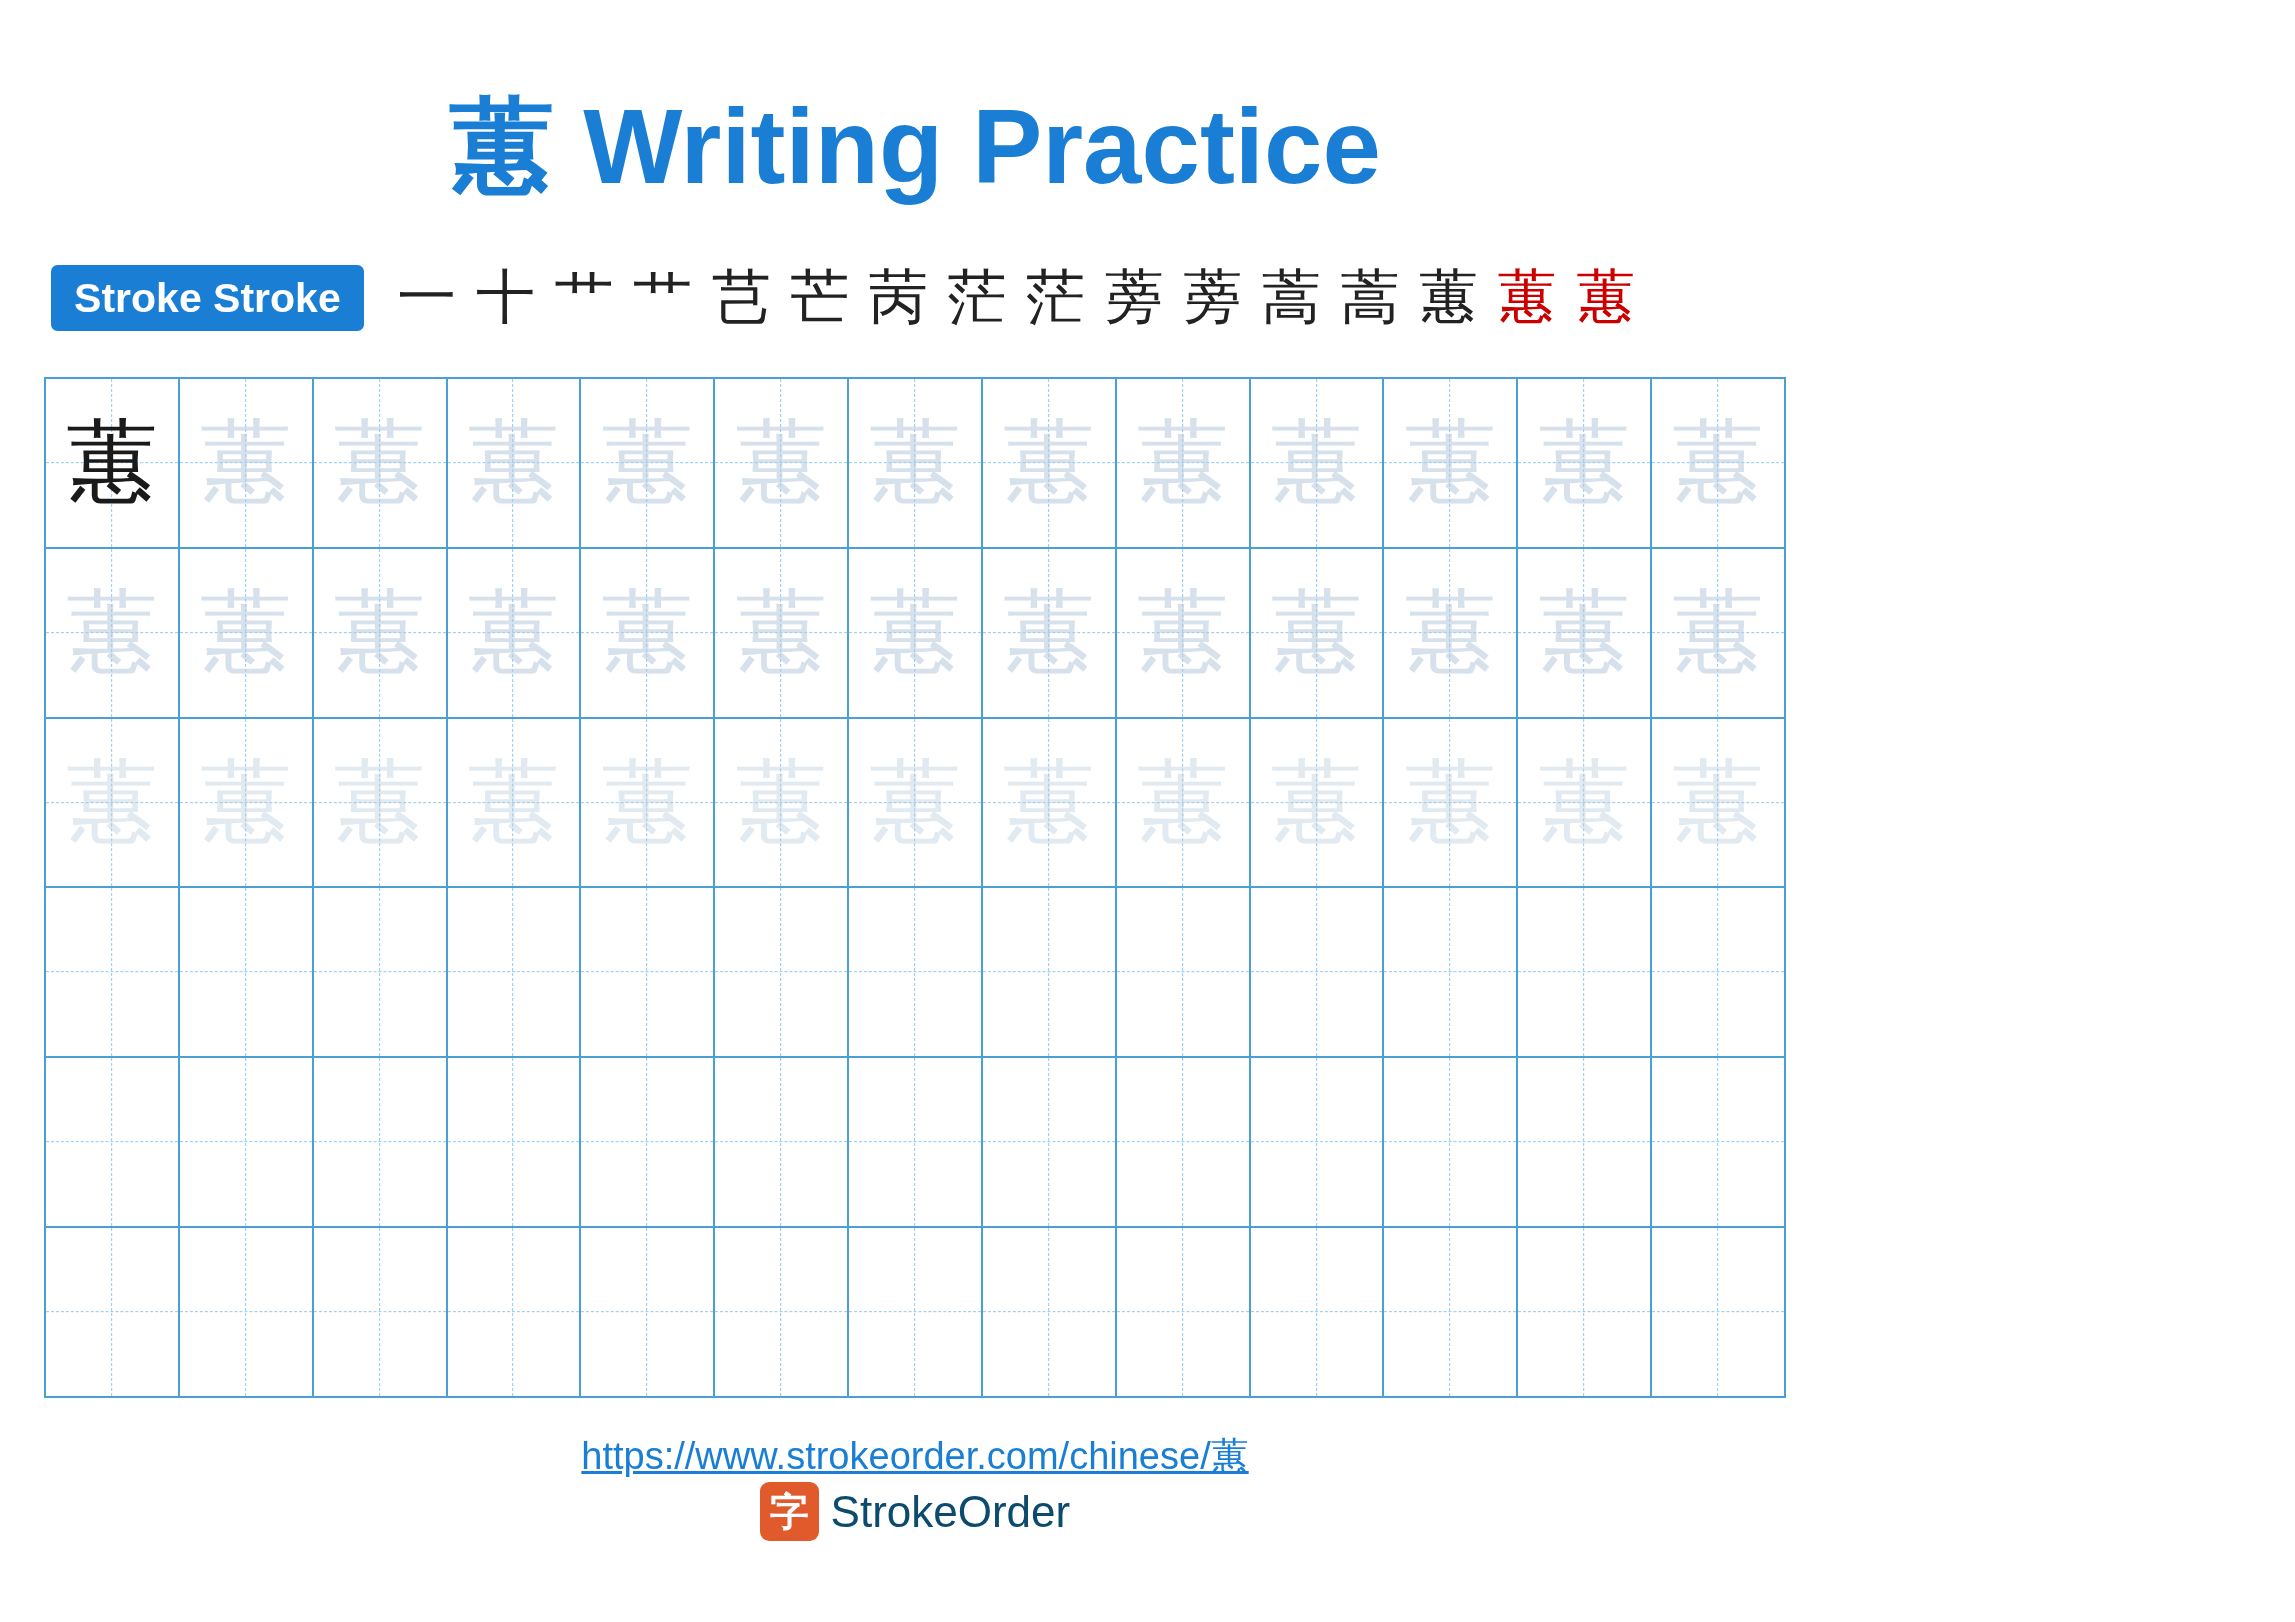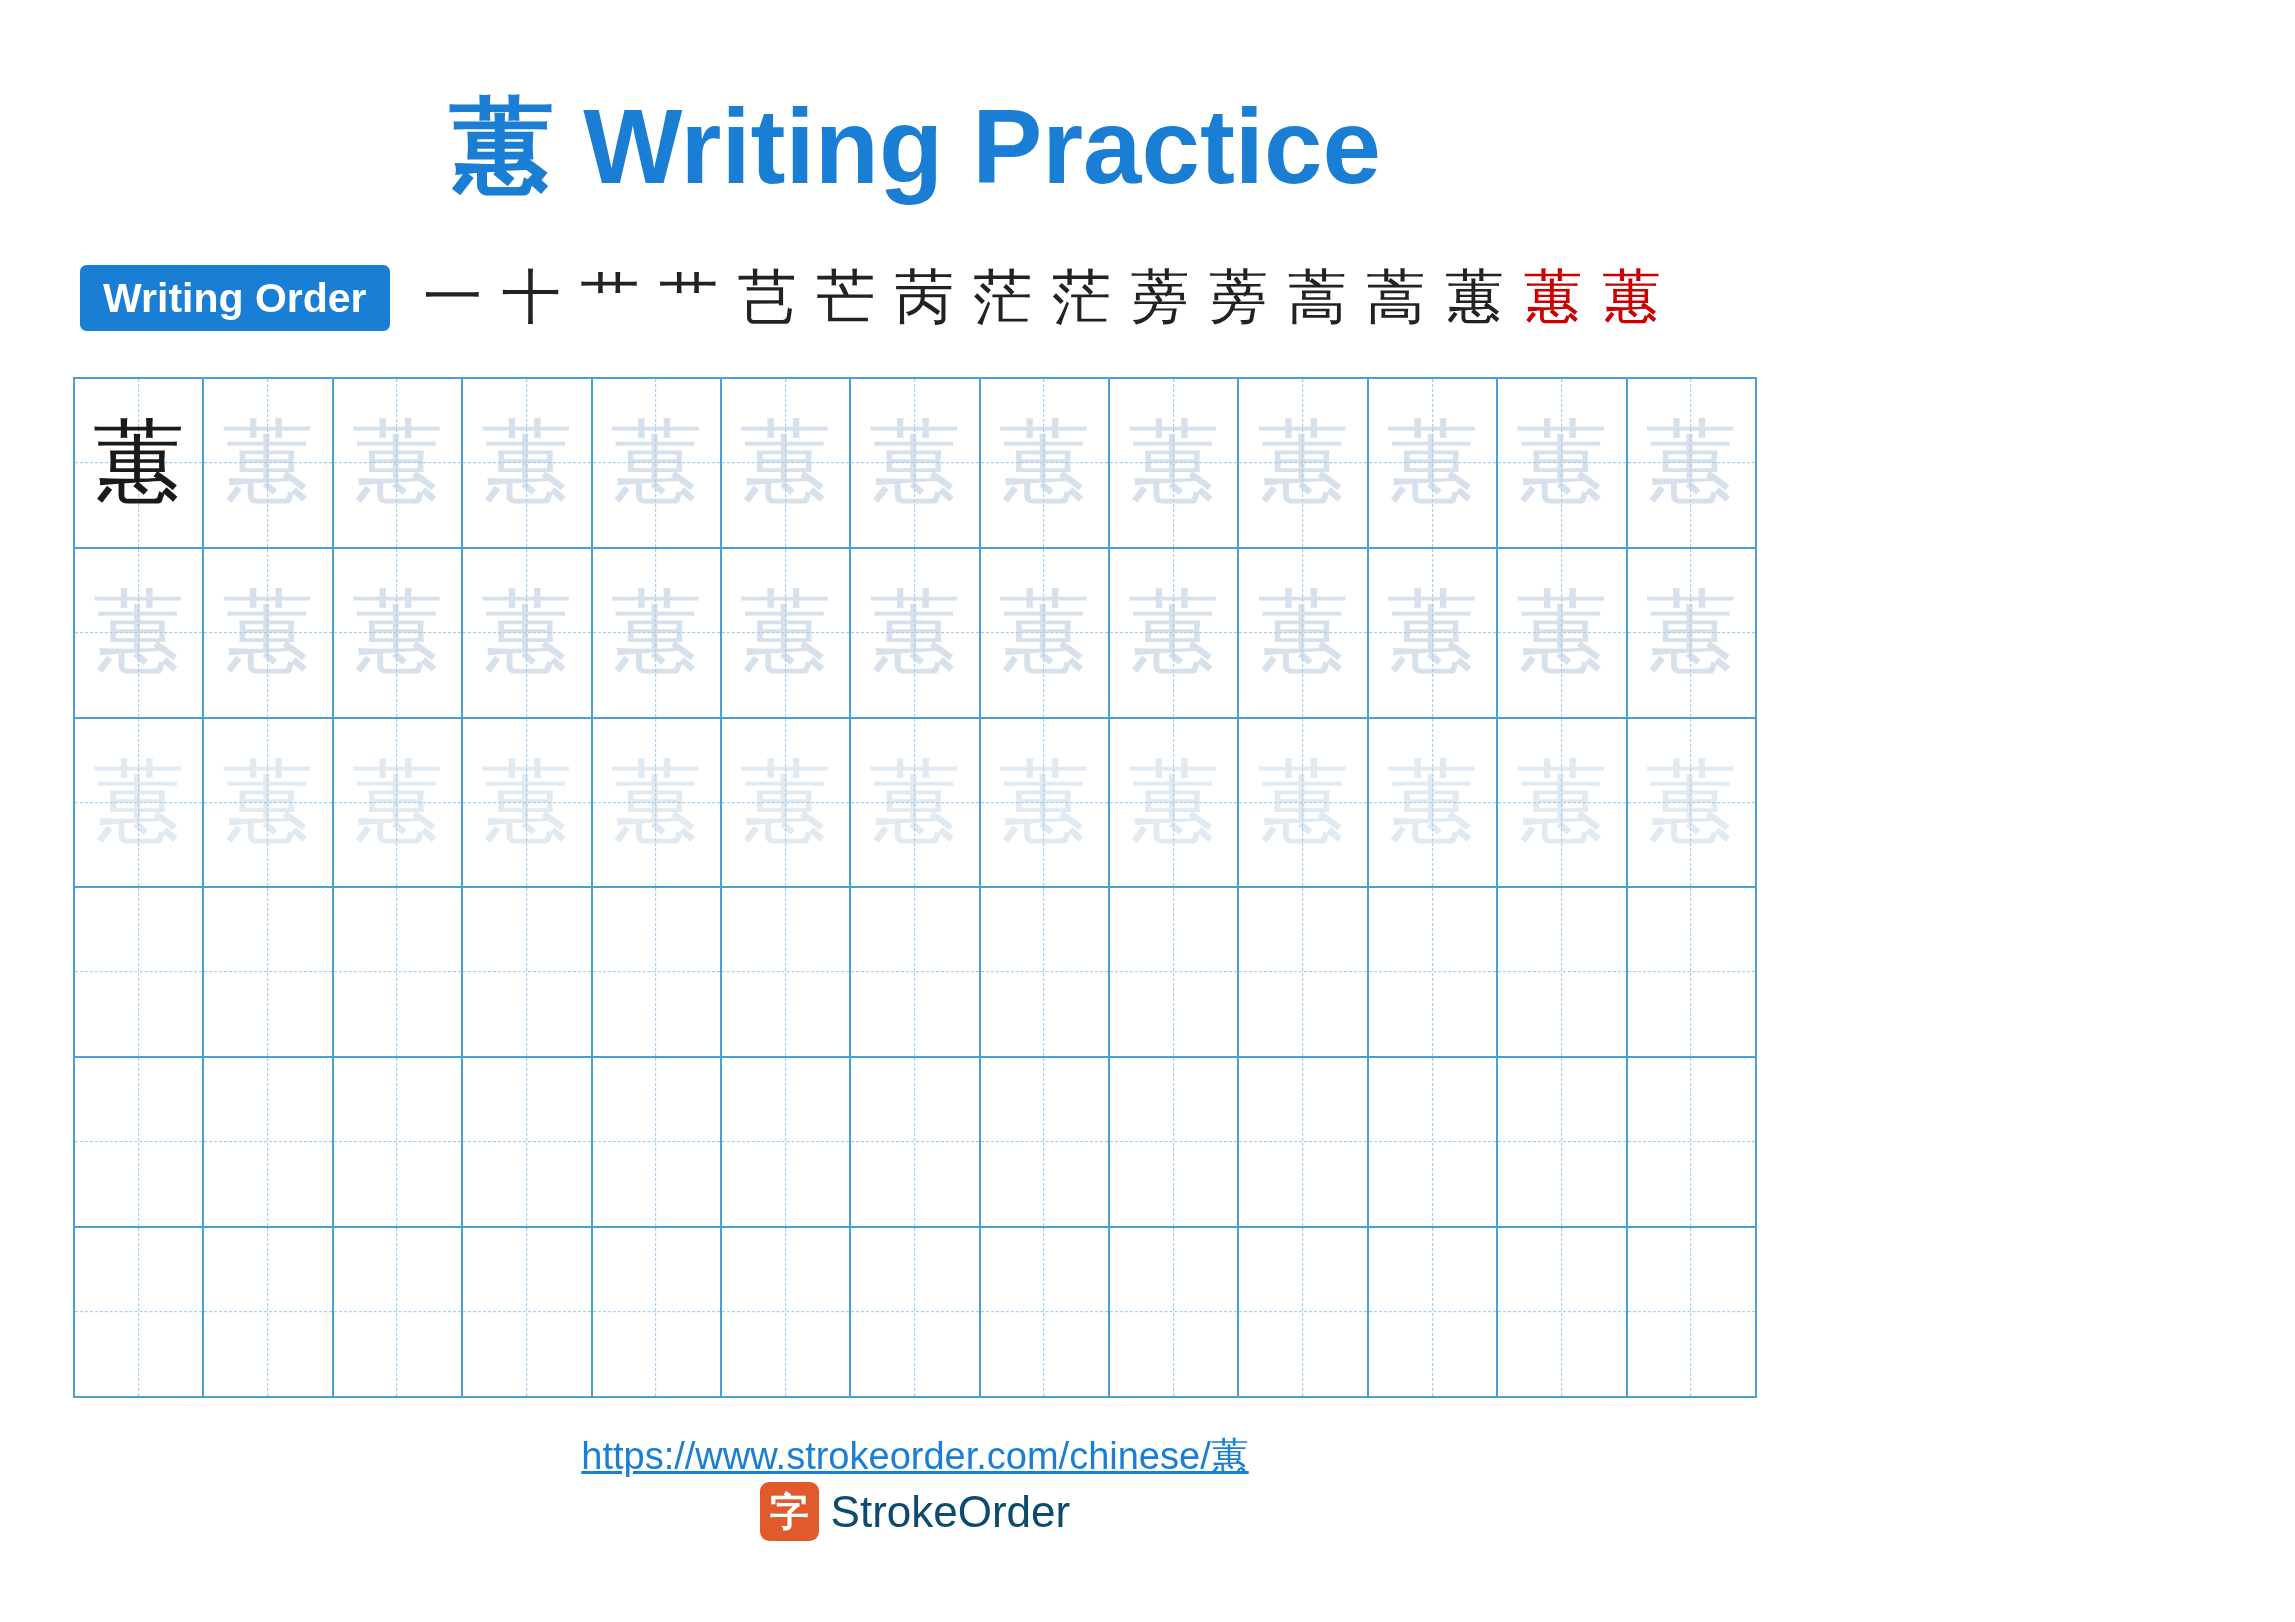--- a/index.html
+++ b/index.html
@@ -9,21 +9,21 @@
       width: 2295px;
       height: 1622px;
       position: relative;
       overflow: hidden;
     }
 
     .page {
       width: 1830px;
       height: 1622px;
       background: #fff;
-      padding: 52px 73px;
+      padding: 52px 44px;
       position: relative;
     }
 
     
     .title-section {
       text-align: center;
       margin-bottom: 39px;
       padding-top: 26px;
     }
     .title-text {
@@ -170,21 +170,21 @@
 
 <div class="page">
 
   <div class="title-section">
     <span class="title-text">
       <span class="title-char">蕙</span><span> Writing Practice</span>
     </span>
   </div>
 
   <div class="stroke-order-row">
-    <div class="stroke-order-badge">Writing Order</div>
+    <div class="stroke-order-badge">Stroke Stroke</div>
     <div class="stroke-sequence">
       <span class="stroke-char">一</span>
       <span class="stroke-char">十</span>
       <span class="stroke-char">艹</span>
       <span class="stroke-char">艹</span>
       <span class="stroke-char">芑</span>
       <span class="stroke-char">芒</span>
       <span class="stroke-char">苪</span>
       <span class="stroke-char">茫</span>
       <span class="stroke-char">茫</span>

